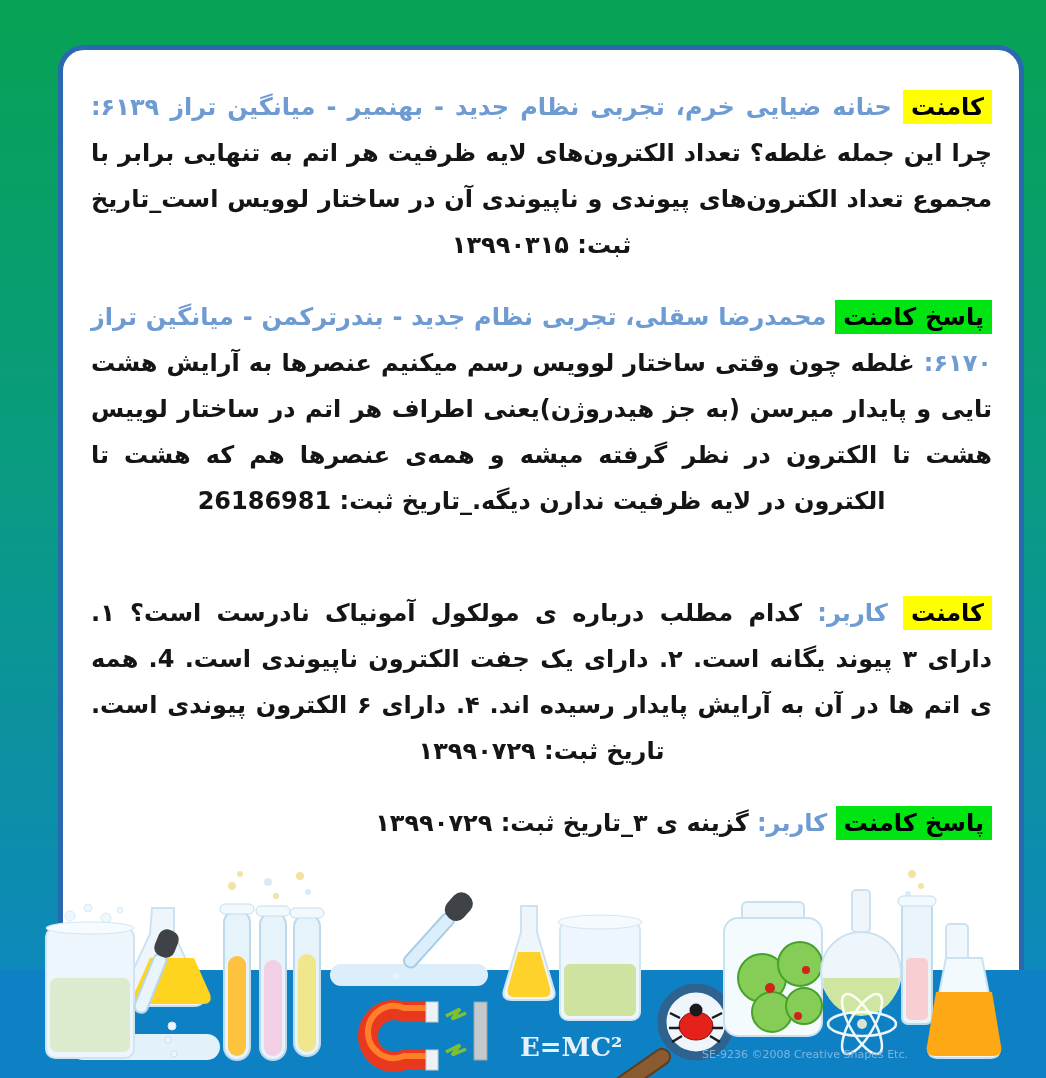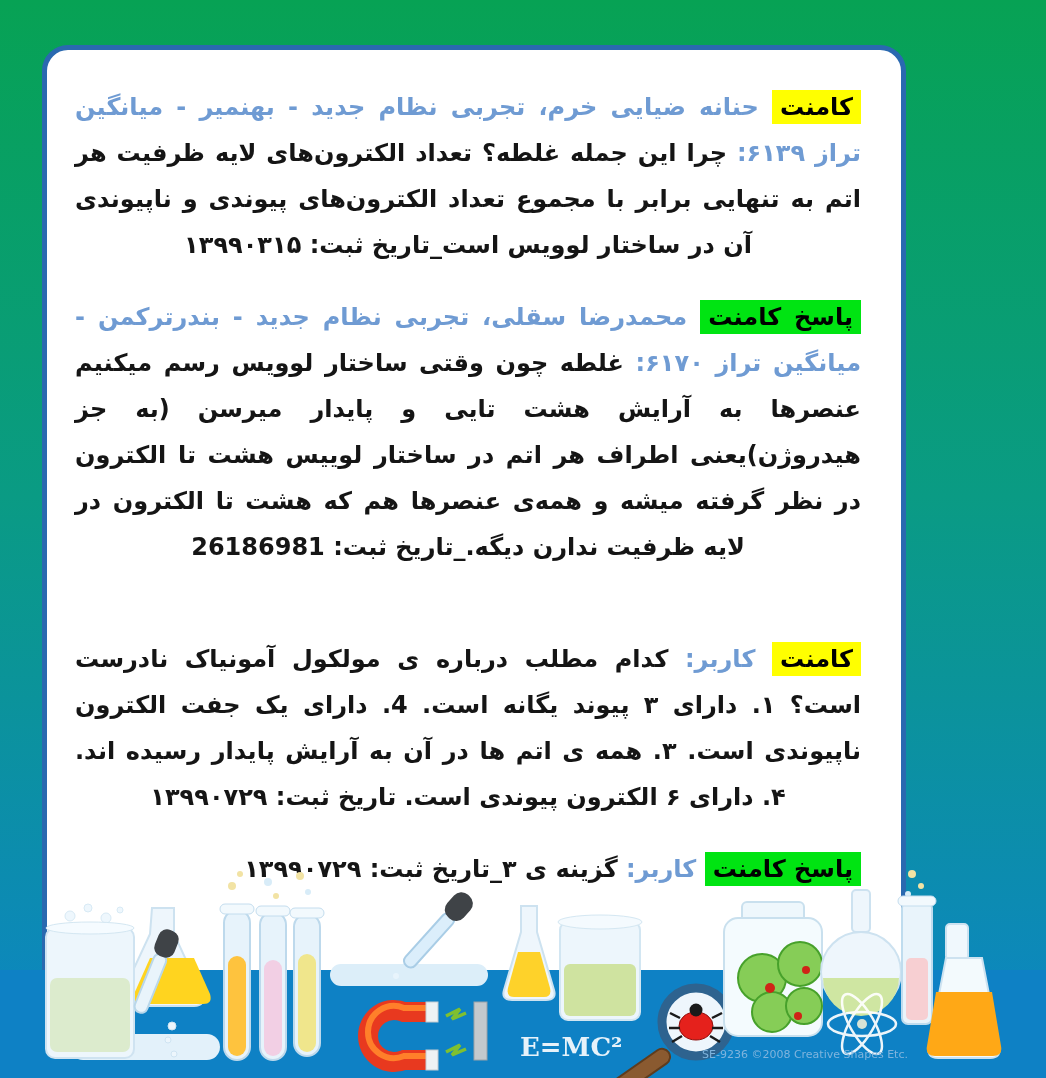--- a/index.html
+++ b/index.html
@@ -2,24 +2,24 @@
 <html lang="fa" style="--bg_top: #07a254; --bg_mid: #0a9b84; --bg_bottom: #0d84c7; --card_bg: #ffffff; --card_border: #2a69b0; --highlight_yellow: #ffff00; --highlight_green: #00e412; --name_blue: #6f9bd3; --band_blue: #0e81c5;"><head>
 <meta charset="utf-8">
 <style>
   html,body{margin:0;padding:0;}
   body{
     width:1046px;height:1078px;position:relative;overflow:hidden;
     font-family:"DejaVu Sans",sans-serif;
     background:linear-gradient(180deg,var(--bg_top) 0%,var(--bg_mid) 46%,var(--bg_bottom) 100%);
   }
   .card{
-    position:absolute;left:42px;top:45px;width:864px;height:985px;
+    position:absolute;left:58px;top:45px;width:966px;height:985px;
     box-sizing:border-box;background:var(--card_bg);
     border:5px solid var(--card_border);border-radius:26px;
-    padding:34px 40px 0 28px;z-index:1;
+    padding:34px 27px 0 28px;z-index:1;
   }
   .comment{
     direction:rtl;text-align:justify;text-align-last:center;
     font-size:24px;line-height:46px;font-weight:700;color:#151515;
     margin:0 0 26px 0;
   }
   .comment.gap-before{margin-top:66px;}
   .comment.single-line{text-align-last:right;margin-bottom:0;}
   .lbl{color:#000;padding:3px 8px;font-weight:700;}
   .lbl-yellow{background:var(--highlight_yellow);}
@@ -40,21 +40,21 @@
 
   <p class="comment">
     <span class="lbl lbl-green">پاسخ کامنت</span>
     <span class="author">محمدرضا سقلی، تجربی نظام جدید -  بندرترکمن - میانگین تراز ۶۱۷۰:</span>
     <span>غلطه چون وقتی ساختار لوویس رسم میکنیم عنصرها به آرایش هشت تایی و پایدار میرسن (به جز هیدروژن)یعنی اطراف هر اتم در ساختار لوییس هشت تا الکترون در نظر گرفته میشه و همه‌ی عنصرها هم که هشت تا الکترون در لایه ظرفیت ندارن دیگه._تاریخ ثبت: 26186981</span>
   </p>
 
   <p class="comment gap-before">
     <span class="lbl lbl-yellow">کامنت</span>
     <span class="author">کاربر:</span>
-    <span>کدام مطلب درباره ی مولکول آمونیاک نادرست است؟ ۱. دارای ۳ پیوند یگانه است. 4. دارای یک جفت الکترون ناپیوندی است. ۳. همه ی اتم ها در آن به آرایش پایدار رسیده اند. ۴. دارای ۶ الکترون پیوندی است. تاریخ ثبت: ۱۳۹۹۰۷۲۹</span>
+    <span>کدام مطلب درباره ی مولکول آمونیاک نادرست است؟ ۱. دارای ۳ پیوند یگانه است. ۲. دارای یک جفت الکترون ناپیوندی است. 4. همه ی اتم ها در آن به آرایش پایدار رسیده اند. ۴. دارای ۶ الکترون پیوندی است. تاریخ ثبت: ۱۳۹۹۰۷۲۹</span>
   </p>
 
   <p class="comment single-line">
     <span class="lbl lbl-green">پاسخ کامنت</span>
     <span class="author">کاربر:</span>
     <span>گزینه ی ۳_تاریخ ثبت: ۱۳۹۹۰۷۲۹</span>
   </p>
 
 </div>
 

